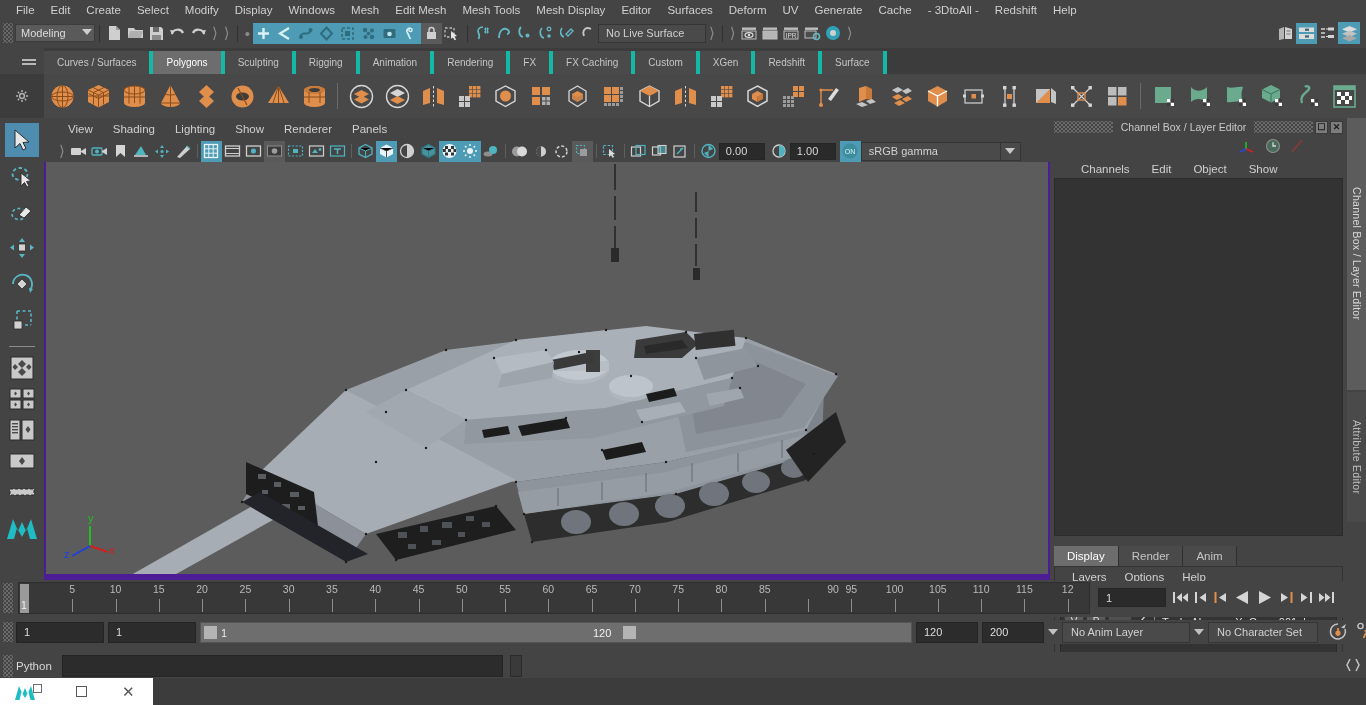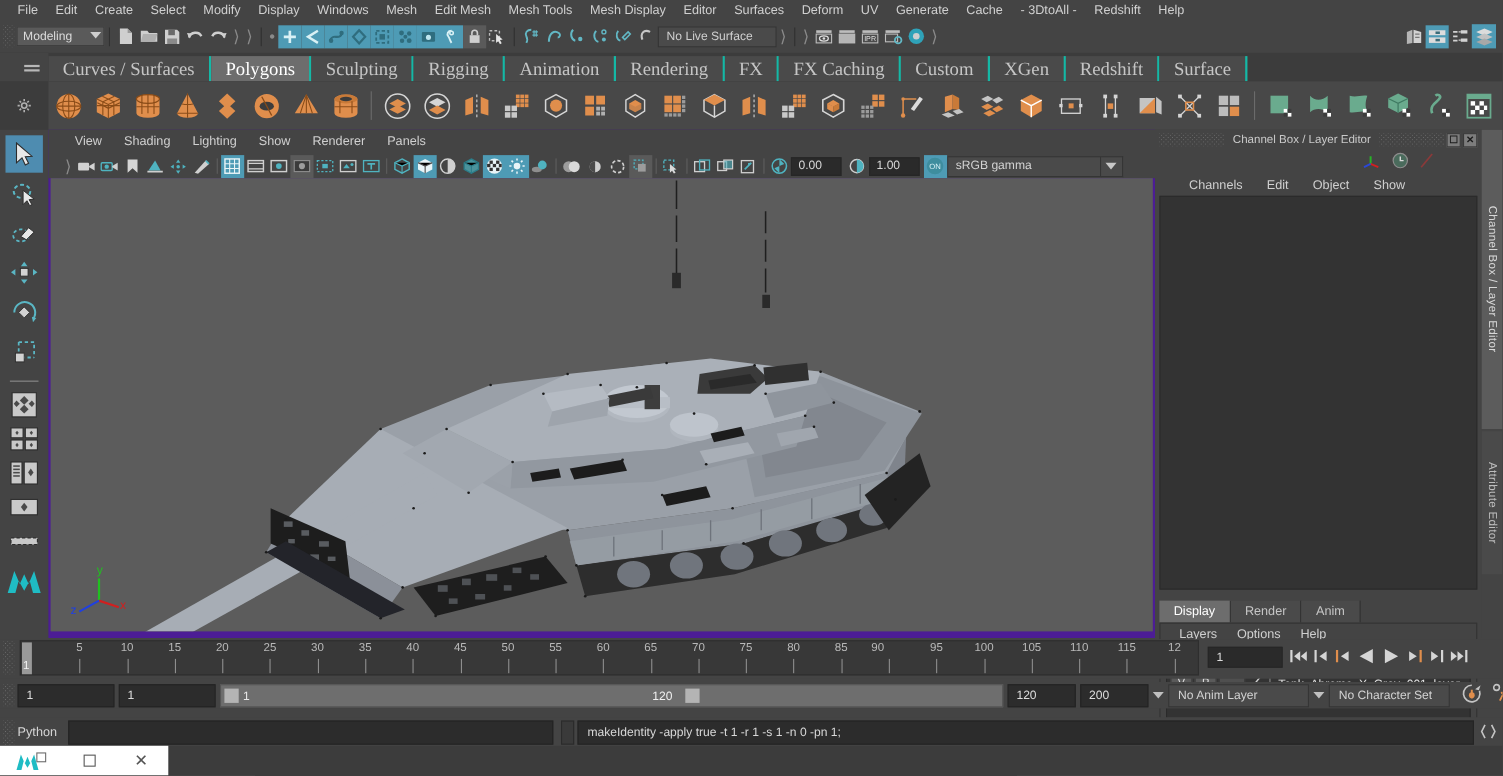--- a/index.html
+++ b/index.html
@@ -63,23 +63,22 @@
     position:absolute; left:0; top:48px; width:1366px; height:26px; background:#3c3c3c;
     display:flex; align-items:flex-end;
   }
   .shelf-gutter { width:44px; height:26px; position:relative; flex:none; background:#444; }
   .shelf-gutter .hamb {
     position:absolute; left:22px; top:11px; width:14px; height:2px; background:#b8b8b8;
     box-shadow:0 4px 0 #b8b8b8;
   }
   .stab {
     height:23px; padding:0 13px; display:flex; align-items:center;
-    font-size:17px; color:#c5c5c5; border-right:2px solid #14b8a6; background:#4a4a4a;
+    font-size:10px; color:#c5c5c5; border-right:4px solid #14b8a6; background:#4a4a4a;
     white-space:nowrap;
-    font-family:Liberation Serif, serif;
   }
   .stab.active { background:#6d6d6d; color:#ffffff; }
 
   
   .shelfrow {
     position:absolute; left:0; top:74px; width:1366px; height:44px; background:#3c3c3c;
     display:flex; align-items:center;
   }
   .shelf-gear { width:44px; height:44px; display:flex;align-items:center;justify-content:center;flex:none; }
   .shelf-icons { display:flex; align-items:center; height:44px; background:#484848; flex:1; }
@@ -1575,21 +1574,21 @@
           <span style="left: 356.23px;">40</span>
           <span style="left: 399.508px;">45</span>
           <span style="left: 442.787px;">50</span>
           <span style="left: 486.066px;">55</span>
           <span style="left: 529.344px;">60</span>
           <span style="left: 572.623px;">65</span>
           <span style="left: 615.902px;">70</span>
           <span style="left: 659.18px;">75</span>
           <span style="left: 702.459px;">80</span>
           <span style="left: 745.738px;">85</span>
-          <span style="left: 779px;">90</span>
+          <span style="left: 814px;">90</span>
           <span style="left: 832.295px;">95</span>
           <span style="left: 875.574px;">100</span>
           <span style="left: 918.852px;">105</span>
           <span style="left: 962.131px;">110</span>
           <span style="left: 1005.41px;">115</span>
           <span style="left: 1048.69px;">12</span>
         </div>
       <div class="tl-ticks" id="tlTicks">
           <i style="left: 53.2787px;"></i>
           <i style="left: 96.5574px;"></i>
@@ -1729,23 +1728,20 @@
     </span>
     <div style="width:6px;flex:none"></div>
   </div>
 
   <div class="cmdline">
     <div class="cmd-handle"></div>
     <div class="cmd-lang">Python</div>
     <div class="cmd-input"></div>
     <div class="cmd-gap"></div>
     <div class="cmd-swatch"></div>
-    <div class="cmd-out">
-      <span>makeIdentity -apply true -t 1 -r 1 -s 1 -n 0 -pn 1;</span>
-    </div>
     <div class="cmd-exp">
       <svg width="16" height="16" viewBox="0 0 16 16">
           <path d="M5 2 L2 8 L5 14 M11 2 L14 8 L11 14" stroke="#c4c4c4" stroke-width="1.5" fill="none"></path>
         </svg>
     </div>
   </div>
 
   <div class="taskbar">
     <div class="tbwin">
       <span class="mayaicon">

